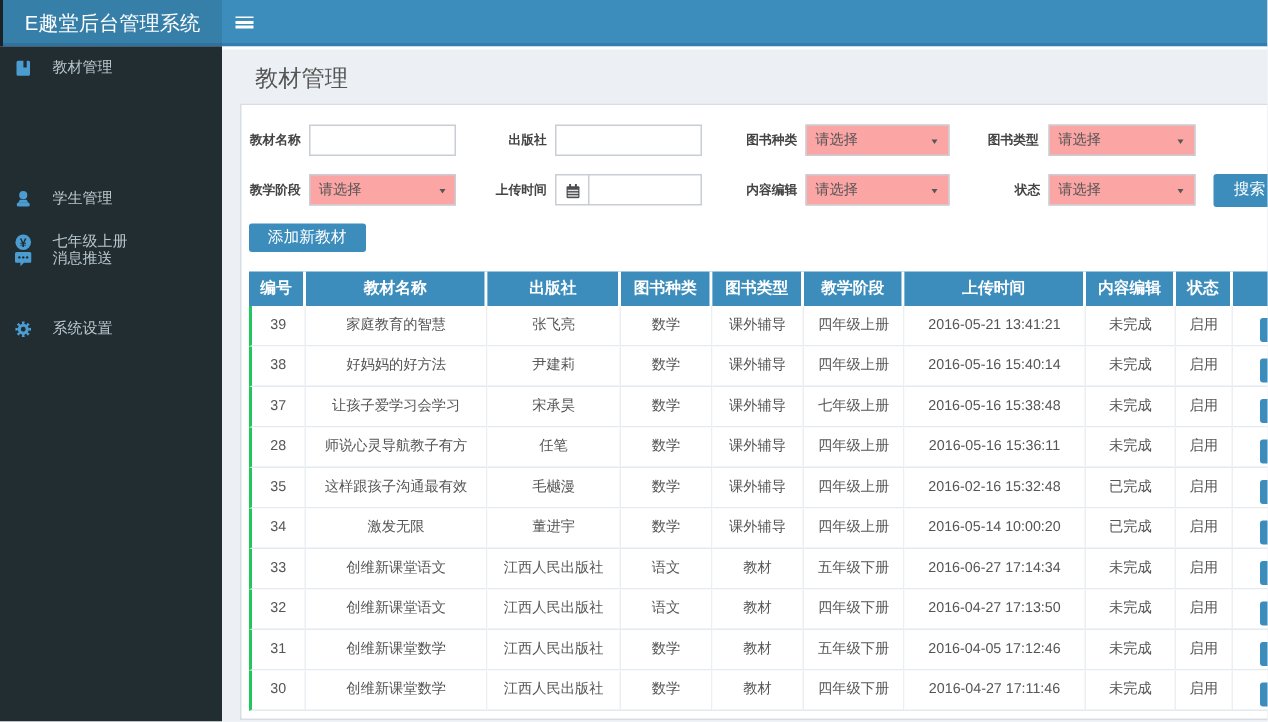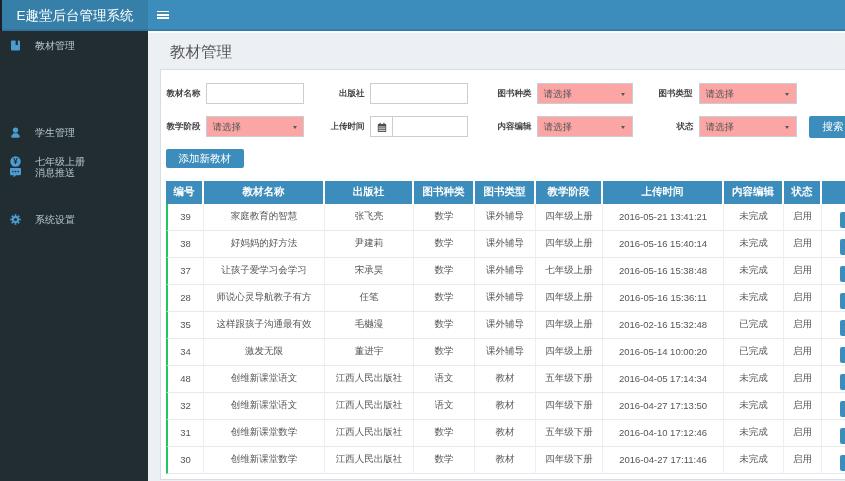--- a/index.html
+++ b/index.html
@@ -225,27 +225,27 @@
         <td>课外辅导</td>
         <td>四年级上册</td>
         <td>2016-05-14 10:00:20</td>
         <td>已完成</td>
         <td>启用</td>
         <td>
           <div class="act"></div>
         </td>
       </tr>
 <tr>
-        <td>48</td>
+        <td>33</td>
         <td>创维新课堂语文</td>
         <td>江西人民出版社</td>
         <td>语文</td>
         <td>教材</td>
         <td>五年级下册</td>
-        <td>2016-04-05 17:14:34</td>
+        <td>2016-06-27 17:14:34</td>
         <td>未完成</td>
         <td>启用</td>
         <td>
           <div class="act"></div>
         </td>
       </tr>
 <tr>
         <td>32</td>
         <td>创维新课堂语文</td>
         <td>江西人民出版社</td>
@@ -259,21 +259,21 @@
           <div class="act"></div>
         </td>
       </tr>
 <tr>
         <td>31</td>
         <td>创维新课堂数学</td>
         <td>江西人民出版社</td>
         <td>数学</td>
         <td>教材</td>
         <td>五年级下册</td>
-        <td>2016-04-10 17:12:46</td>
+        <td>2016-04-05 17:12:46</td>
         <td>未完成</td>
         <td>启用</td>
         <td>
           <div class="act"></div>
         </td>
       </tr>
 <tr>
         <td>30</td>
         <td>创维新课堂数学</td>
         <td>江西人民出版社</td>

